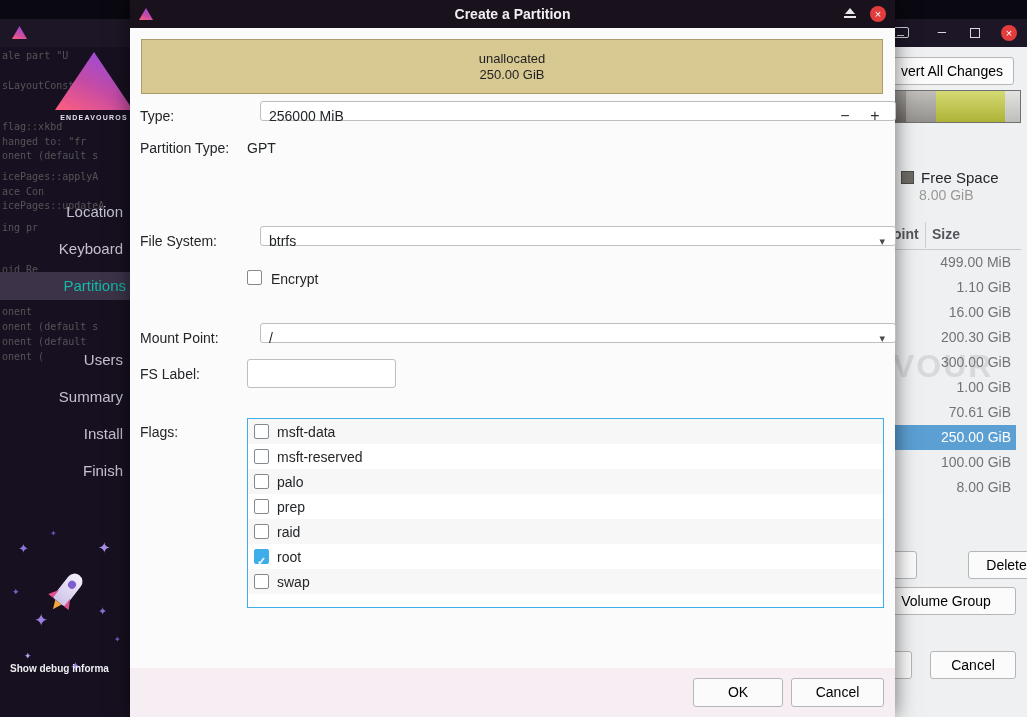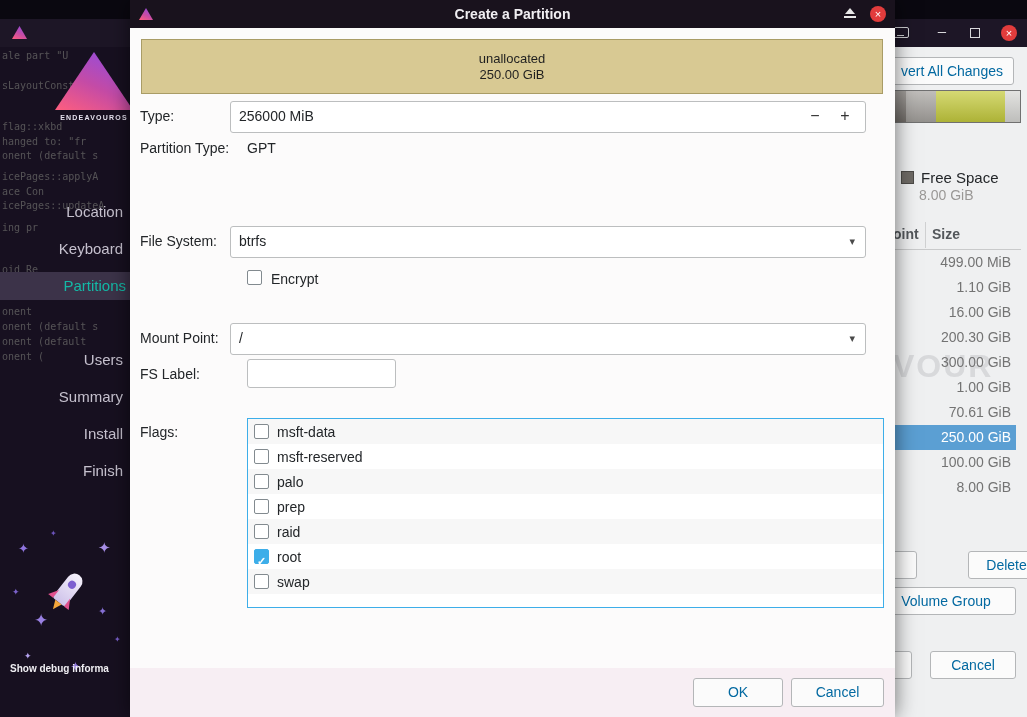--- a/index.html
+++ b/index.html
@@ -33,21 +33,21 @@
   .rocket { position:absolute; left:52px; top:570px; width:24px; height:50px; transform:rotate(38deg); }
   .r-body { position:absolute; left:4px; top:0; width:16px; height:34px; background:linear-gradient(#f5f1fb,#cfc3ea); border-radius:8px 8px 3px 3px; }
   .r-window { position:absolute; left:8px; top:8px; width:8px; height:8px; border-radius:50%; background:#7d5fd0; }
   .r-finL { position:absolute; left:-1px; top:24px; width:0; height:0; border-top:10px solid transparent; border-right:6px solid #e0518e; }
   .r-finR { position:absolute; right:-1px; top:24px; width:0; height:0; border-top:10px solid transparent; border-left:6px solid #e0518e; }
   .r-flame { position:absolute; left:8px; top:34px; width:0; height:0; border-left:4px solid transparent; border-right:4px solid transparent; border-top:9px solid #f5a73b; }
 
   .debug-label { position:absolute; left:10px; top:663px; font-size:10px; font-weight:bold; color:#efeef2; white-space:nowrap; }
 
   
-  .btn { background:#fbfbfb; border:1px solid #b4b6b8; border-radius:3px; font-size:14px; color:#0369a1; text-align:center; }
+  .btn { background:#fbfbfb; border:1px solid #b4b6b8; border-radius:3px; font-size:14px; color:#000000; text-align:center; }
   .revert-btn { position:absolute; left:890px; top:57px; width:124px; height:28px; line-height:26px; }
   .pbar { position:absolute; left:878px; top:90px; width:143px; height:33px; border:1px solid #707070; display:flex; }
   .pbar > div { height:100%; background-image:linear-gradient(rgba(255,255,255,.28),rgba(0,0,0,.12)); }
   .legend-sq { position:absolute; left:901px; top:171px; width:13px; height:13px; background:#6e6a65; border:1px solid #4c4a47; }
   .legend-label { position:absolute; left:921px; top:169px; font-size:15px; color:#232629; }
   .legend-size { position:absolute; left:919px; top:187px; font-size:14px; color:#9a9896; }
   .th { position:absolute; top:226px; font-size:14px; font-weight:bold; color:#53575b; }
   .th-sep { position:absolute; left:925px; top:222px; width:1px; height:26px; background:#cfd0d1; }
   .th-line { position:absolute; left:878px; top:249px; width:143px; height:1px; background:#c9cacb; }
   .watermark { position:absolute; left:893px; top:348px; font-size:32px; font-weight:bold; letter-spacing:2px; color:rgba(125,125,135,0.20); }
@@ -62,21 +62,21 @@
   .dlg-title { position:absolute; left:0; top:0; width:765px; height:28px; line-height:28px; text-align:center; color:#f0eef2; font-size:14px; font-weight:600; }
   .dlg-shade { position:absolute; left:714px; top:8px; width:12px; height:12px; }
   .dlg-shade::before { content:""; position:absolute; left:1px; top:0; width:0; height:0; border-left:5px solid transparent; border-right:5px solid transparent; border-bottom:6px solid #e8e8e8; }
   .dlg-shade::after { content:""; position:absolute; left:0; top:8px; width:12px; height:2px; background:#e8e8e8; }
   .dlg-close { position:absolute; left:740px; top:6px; }
 
   .unalloc { position:absolute; left:11px; top:39px; width:742px; height:55px; background:#d8c993; border:1px solid #a99c66; display:flex; flex-direction:column; align-items:center; justify-content:center; font-size:13px; color:#1f1f1f; line-height:16px; }
 
   .flabel { position:absolute; left:10px; font-size:14px; color:#232629; }
   .fvalue { position:absolute; font-size:14px; color:#232629; }
-  .field { position:absolute; left:100px; width:636px; height:32px; background:#ffffff; border:1px solid #bcbebf; border-radius:3px; }
+  .field { position:absolute; left:130px; width:636px; height:20px; background:#ffffff; border:1px solid #bcbebf; border-radius:3px; }
   .field .fval { position:absolute; left:8px; top:0; line-height:28px; font-size:14px; color:#232629; }
   .spin-btn { position:absolute; top:0; width:28px; height:28px; line-height:28px; text-align:center; font-size:16px; color:#333; cursor:default; }
   .spin-btn.minus { right:36px; }
   .spin-btn.plus { right:6px; }
   .chev { position:absolute; right:10px; top:0; line-height:28px; font-size:11px; color:#4a4a4a; }
 
   .cb { display:inline-block; width:15px; height:15px; background:#fff; border:1px solid #828a8f; border-radius:2px; vertical-align:middle; position:relative; }
   .cb .check { display:none; }
   .cb.checked { background:#3daee9; border-color:#3daee9; }
   .cb.checked .check { display:block; position:absolute; left:2px; top:-1px; color:#fff; font-size:11px; font-weight:bold; }

